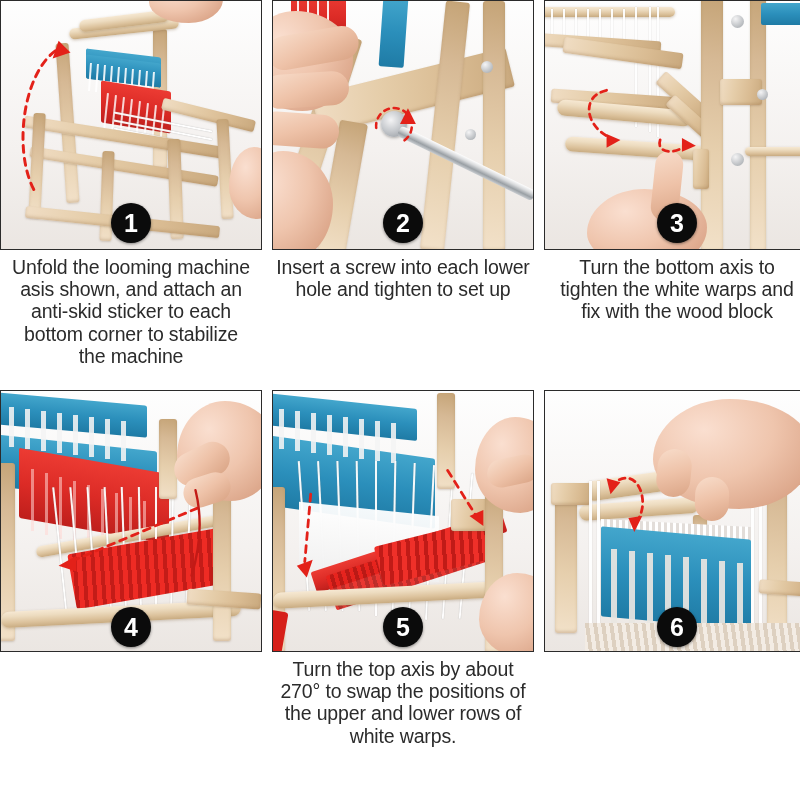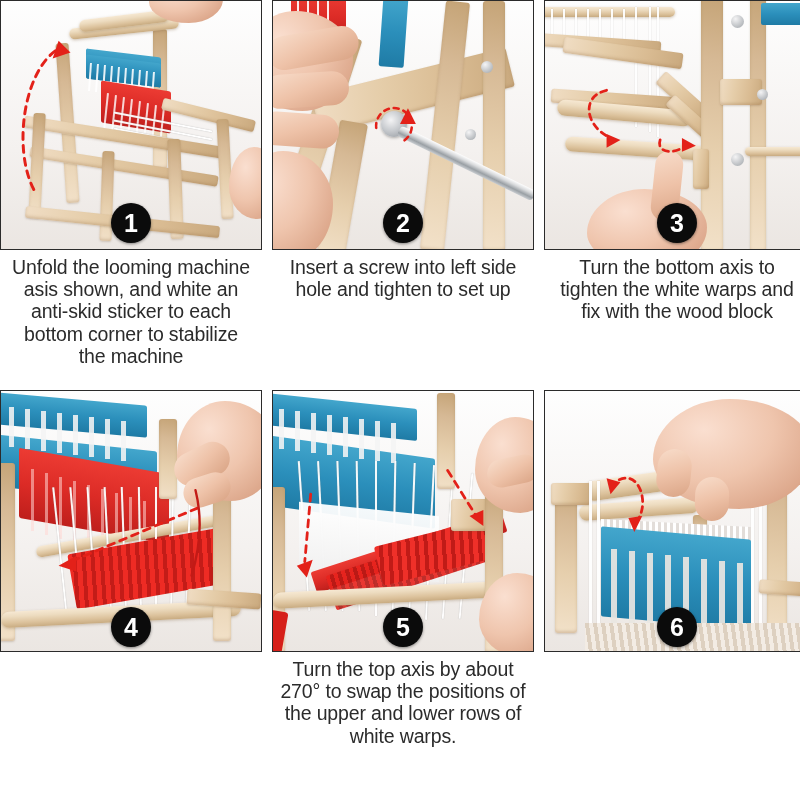--- a/index.html
+++ b/index.html
@@ -291,26 +291,26 @@
             <polygon points="62,134 76,140 62,148" fill="#e32119"></polygon>
             <path d="M116 140 C112 152 128 156 142 146" fill="none" stroke="#e32119" stroke-width="2.8" stroke-dasharray="6 5" stroke-linecap="round"></path>
             <polygon points="138,138 152,146 138,152" fill="#e32119"></polygon>
           </svg>
         </div>
         <div class="badge r1">3</div>
       </div>
     </div>
 
     <div class="caption">Unfold the looming machine
-asis shown, and white an
+asis shown, and attach an
 anti-skid sticker to each
 bottom corner to stabilize
 the machine</div>
     <div class="gap"></div>
-    <div class="caption">Insert a screw into left side
+    <div class="caption">Insert a screw into each lower
 hole and tighten to set up</div>
     <div class="gap"></div>
     <div class="caption">Turn the bottom axis to
 tighten the white warps and
 fix with the wood block</div>
 
     <div class="panel">
       <div class="photo">
         <div class="scene">
           <div class="bg-white"></div>

